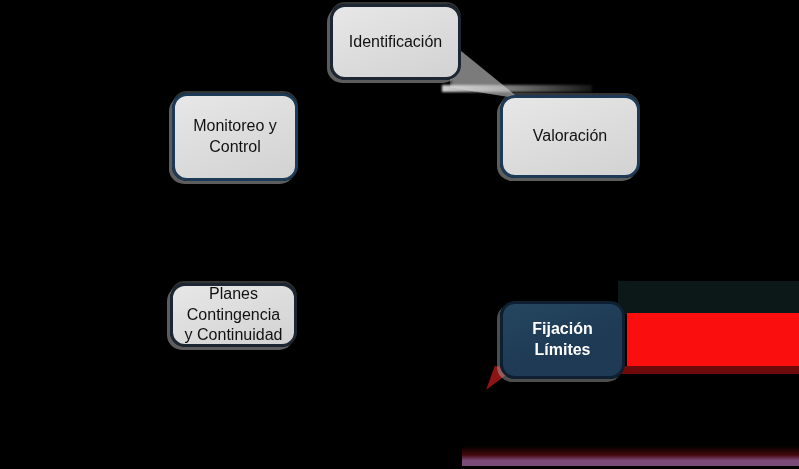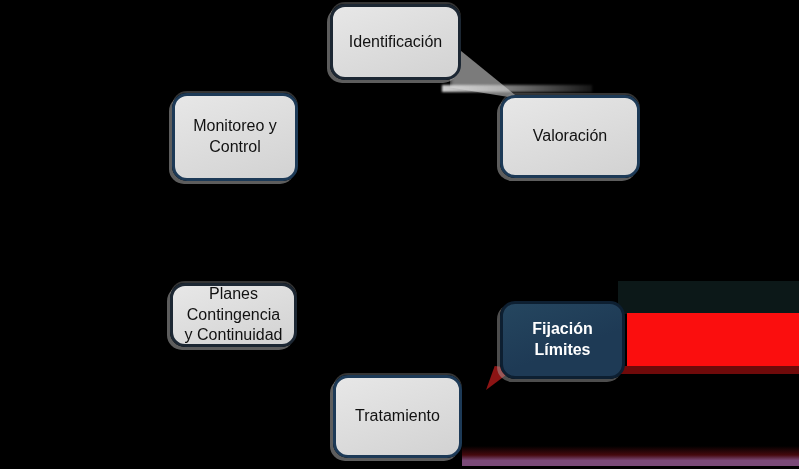--- a/index.html
+++ b/index.html
@@ -110,23 +110,20 @@
 
   <div class="node node--valoracion">
     <div class="label">Valoración</div>
   </div>
 
   <div class="node node--fijacion node--highlight">
     <div class="label">Fijación
 Límites</div>
   </div>
 
-  <div class="node node--tratamiento">
-    <div class="label">Tratamiento</div>
-  </div>
 
   <div class="node node--planes">
     <div class="label">Planes
 Contingencia
 y Continuidad</div>
   </div>
 
   <div class="node node--monitoreo">
     <div class="label">Monitoreo y
 Control</div>

